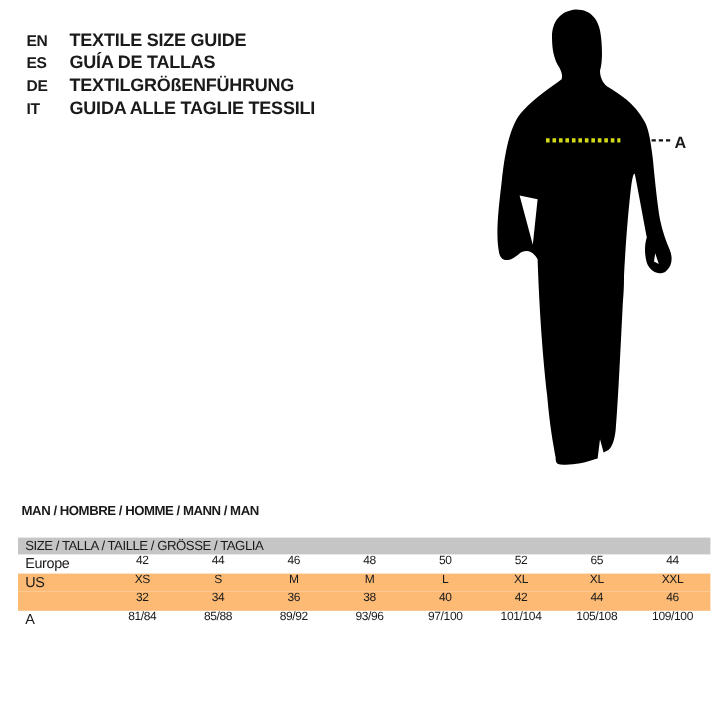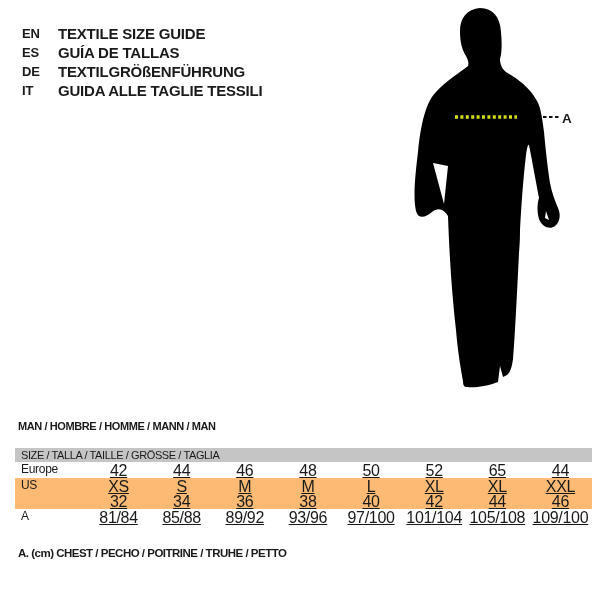--- a/index.html
+++ b/index.html
@@ -27,21 +27,21 @@
   
   .section-title{position:absolute;left:18px;top:420px;font-size:11px;font-weight:700;letter-spacing:-0.4px;white-space:nowrap;}
 
   
   .size-table{position:absolute;left:15px;top:448px;width:577px;}
   .table-header{height:14px;background:#c5c5c5;display:flex;align-items:center;
     padding-left:6px;font-size:11px;font-weight:400;letter-spacing:-0.4px;box-sizing:border-box;}
   .table-row{display:flex;height:15.5px;align-items:flex-start;}
   .table-row.shaded{background:#fdba74;}
   .row-label{width:72px;padding-left:6px;font-size:12px;letter-spacing:-0.3px;box-sizing:border-box;}
-  .cell{flex:1;text-align:center;font-size:16px;letter-spacing:-0.3px;text-decoration:underline;}
+  .cell{flex:1;text-align:center;font-size:10px;letter-spacing:-0.3px;}
 
   
   .footnote{position:absolute;left:18px;top:547px;font-size:11.5px;font-weight:700;letter-spacing:-0.5px;white-space:nowrap;}
 </style>
 </head>
 <body>
 
 <div class="stage">
 
   <div class="lang-list">
@@ -136,15 +136,14 @@
       <div class="cell">85/88</div>
       <div class="cell">89/92</div>
       <div class="cell">93/96</div>
       <div class="cell">97/100</div>
       <div class="cell">101/104</div>
       <div class="cell">105/108</div>
       <div class="cell">109/100</div>
     </div>
   </div>
 
-  <div class="footnote">A. (cm) CHEST / PECHO / POITRINE / TRUHE / PETTO</div>
 
 </div>
 
 </body></html>

